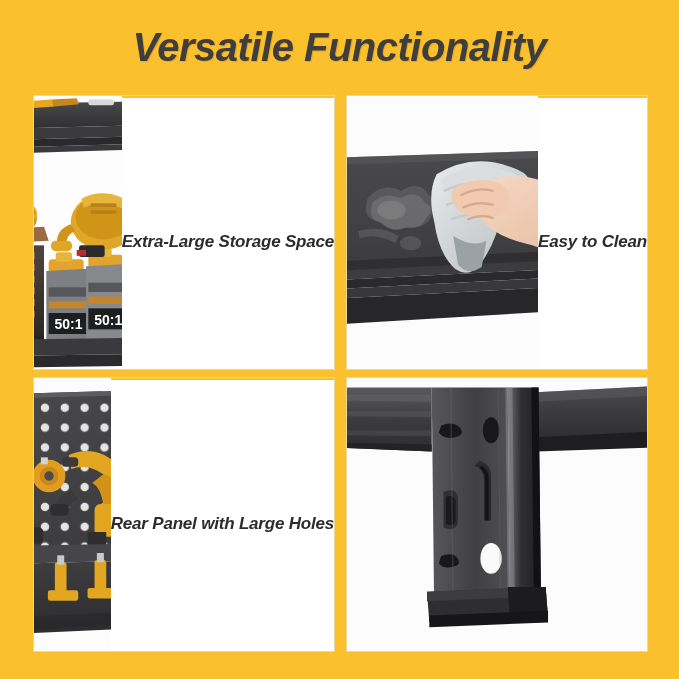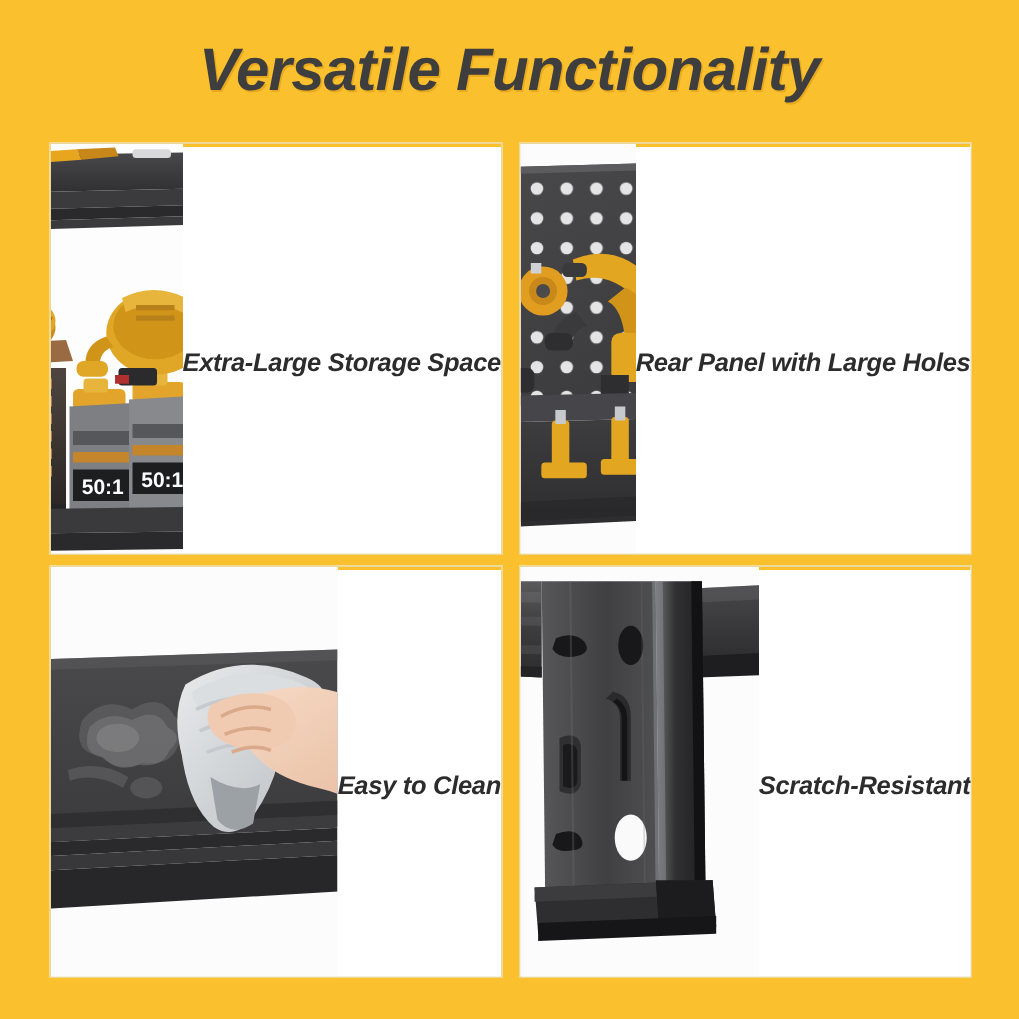--- a/index.html
+++ b/index.html
@@ -218,20 +218,83 @@
             <path d="M0 210 L292 206 L292 220 L0 224 Z" fill="#3A3A3C"></path>
             <path d="M0 224 L292 220 L292 230 L0 234 Z" fill="#2A2A2C"></path>
           </g>
         </svg>
       </div>
       <div class="caption">
         <span>Extra-Large Storage Space</span>
       </div>
     </div>
 
+    <div class="card bottom">
+      <div class="photo">
+        <svg viewBox="0 0 302 230" preserveAspectRatio="xMidYMid slice">
+          <defs>
+            <linearGradient id="tableG" x1="0" y1="0" x2="0" y2="1">
+              <stop offset="0" stop-color="#4A4A4C"></stop>
+                <stop offset="1" stop-color="#3A3A3C"></stop>
+            </linearGradient>
+            <linearGradient id="skinG" x1="0" y1="0" x2="1" y2="1">
+              <stop offset="0" stop-color="#F6D9C4"></stop>
+                <stop offset="1" stop-color="#E2B294"></stop>
+            </linearGradient>
+            <linearGradient id="clothG" x1="0" y1="0" x2="1" y2="1">
+              <stop offset="0" stop-color="#E8EAEC"></stop>
+                <stop offset="1" stop-color="#B9BDC1"></stop>
+            </linearGradient>
+          </defs>
+
+          <rect x="0" y="0" width="302" height="230" fill="#FCFCFC"></rect>
+
+          <g>
+            <path d="M0 54 L302 44 L302 142 L0 158 Z" fill="url(#tableG)"></path>
+            <path d="M0 54 L302 44 L302 50 L0 60 Z" fill="#5A5A5C" opacity="0.6"></path>
+
+            <path d="M0 142 L302 128 L302 136 L0 150 Z" fill="#2F2F31"></path>
+            <path d="M0 150 L302 136 L302 143 L0 158 Z" fill="#3C3C3E"></path>
+            <path d="M0 158 L302 143 L302 150 L0 166 Z" fill="#2A2A2C"></path>
+            <path d="M0 166 L302 150 L302 158 L0 174 Z" fill="#38383A"></path>
+            <path d="M0 174 L302 158 L302 178 L0 196 Z" fill="#272729"></path>
+          </g>
+
+          <g>
+            <path d="M88 86 q12 -14 28 -6 q16 -10 24 4 q12 6 2 16 q-4 12 -20 10 q-14 6 -24 -4 q-16 -2 -10 -20 z" fill="#6A6A6C" opacity="0.55"></path>
+            <path d="M92 90 q10 -10 24 -4 q14 -8 20 4 q10 5 1 13 q-4 10 -17 8 q-12 5 -20 -4 q-13 -2 -8 -17 z" fill="#7E7E80" opacity="0.5"></path>
+            <path d="M80 114 q18 -6 34 4 l-3 6 q-16 -9 -30 -4 z" fill="#6A6A6C" opacity="0.5"></path>
+            <ellipse cx="124" cy="124" rx="9" ry="6" fill="#6A6A6C" opacity="0.5"></ellipse>
+            <ellipse cx="108" cy="96" rx="12" ry="8" fill="#9A9A9C" opacity="0.35"></ellipse>
+          </g>
+
+          <g>
+            <path d="M146 66 q32 -20 68 -4 q14 6 10 18 q-6 16 -24 18 q-2 22 -16 42 q-10 14 -22 6 q-14 -12 -18 -40 q-6 -24 2 -40 z" fill="url(#clothG)"></path>
+            <path d="M150 70 q30 -18 62 -4 q10 5 7 14 q-6 12 -22 14 q-20 2 -34 -8 q-14 -8 -13 -16 z" fill="#DADEE1"></path>
+            <path d="M160 118 q16 10 28 4 l-4 22 q-12 8 -20 -2 z" fill="#9CA1A6"></path>
+            <path d="M152 80 q24 -12 50 -2" stroke="#C6CACE" stroke-width="2" fill="none"></path>
+            <path d="M154 92 q22 -10 46 -2" stroke="#C6CACE" stroke-width="2" fill="none"></path>
+            <path d="M158 104 q20 -8 40 -2" stroke="#C6CACE" stroke-width="2" fill="none"></path>
+          </g>
+
+          <g>
+            <path d="M186 72 q28 -10 56 2 q30 12 54 42 q8 10 6 22 l-34 12 q-22 -20 -48 -26 q-26 -6 -38 -22 q-8 -18 4 -30 z" fill="url(#skinG)"></path>
+            <path d="M160 78 q16 -10 34 -6 q14 4 14 16 q0 12 -16 14 q-20 2 -30 -8 q-6 -8 -2 -16 z" fill="#F0CBB2"></path>
+            <path d="M166 84 q14 -8 28 -4" stroke="#D9A98A" stroke-width="2" fill="none"></path>
+            <path d="M168 94 q14 -6 26 -2" stroke="#D9A98A" stroke-width="2" fill="none"></path>
+            <path d="M172 104 q12 -5 22 -1" stroke="#D9A98A" stroke-width="2" fill="none"></path>
+            <path d="M240 92 q32 16 52 44 q6 9 4 18 l22 -6 l0 -64 z" fill="#EDC5AB"></path>
+          </g>
+        </svg>
+      </div>
+      <div class="caption">
+        <span>Easy to Clean</span>
+      </div>
+    </div>
+
     <div class="card">
       <div class="photo">
         <svg viewBox="0 0 302 234" preserveAspectRatio="xMidYMid slice">
           <defs>
             <linearGradient id="pegG" x1="0" y1="0" x2="1" y2="1">
               <stop offset="0" stop-color="#4C4C4E"></stop>
                 <stop offset="1" stop-color="#37373A"></stop>
             </linearGradient>
             <pattern id="pegHoles" x="0" y="0" width="17" height="17" patternUnits="userSpaceOnUse">
               <circle cx="8.5" cy="8.5" r="3.6" fill="#F2F2F2"></circle>
@@ -396,83 +459,20 @@
           </g>
 
           <g>
             <path d="M6 220 L22 216 L22 234 L6 234 Z" fill="#3A3A3C"></path>
             <path d="M276 206 L292 202 L292 234 L276 234 Z" fill="#3A3A3C"></path>
           </g>
         </svg>
       </div>
       <div class="caption">
         <span>Rear Panel with Large Holes</span>
-      </div>
-    </div>
-
-    <div class="card bottom">
-      <div class="photo">
-        <svg viewBox="0 0 302 230" preserveAspectRatio="xMidYMid slice">
-          <defs>
-            <linearGradient id="tableG" x1="0" y1="0" x2="0" y2="1">
-              <stop offset="0" stop-color="#4A4A4C"></stop>
-                <stop offset="1" stop-color="#3A3A3C"></stop>
-            </linearGradient>
-            <linearGradient id="skinG" x1="0" y1="0" x2="1" y2="1">
-              <stop offset="0" stop-color="#F6D9C4"></stop>
-                <stop offset="1" stop-color="#E2B294"></stop>
-            </linearGradient>
-            <linearGradient id="clothG" x1="0" y1="0" x2="1" y2="1">
-              <stop offset="0" stop-color="#E8EAEC"></stop>
-                <stop offset="1" stop-color="#B9BDC1"></stop>
-            </linearGradient>
-          </defs>
-
-          <rect x="0" y="0" width="302" height="230" fill="#FCFCFC"></rect>
-
-          <g>
-            <path d="M0 54 L302 44 L302 142 L0 158 Z" fill="url(#tableG)"></path>
-            <path d="M0 54 L302 44 L302 50 L0 60 Z" fill="#5A5A5C" opacity="0.6"></path>
-
-            <path d="M0 142 L302 128 L302 136 L0 150 Z" fill="#2F2F31"></path>
-            <path d="M0 150 L302 136 L302 143 L0 158 Z" fill="#3C3C3E"></path>
-            <path d="M0 158 L302 143 L302 150 L0 166 Z" fill="#2A2A2C"></path>
-            <path d="M0 166 L302 150 L302 158 L0 174 Z" fill="#38383A"></path>
-            <path d="M0 174 L302 158 L302 178 L0 196 Z" fill="#272729"></path>
-          </g>
-
-          <g>
-            <path d="M88 86 q12 -14 28 -6 q16 -10 24 4 q12 6 2 16 q-4 12 -20 10 q-14 6 -24 -4 q-16 -2 -10 -20 z" fill="#6A6A6C" opacity="0.55"></path>
-            <path d="M92 90 q10 -10 24 -4 q14 -8 20 4 q10 5 1 13 q-4 10 -17 8 q-12 5 -20 -4 q-13 -2 -8 -17 z" fill="#7E7E80" opacity="0.5"></path>
-            <path d="M80 114 q18 -6 34 4 l-3 6 q-16 -9 -30 -4 z" fill="#6A6A6C" opacity="0.5"></path>
-            <ellipse cx="124" cy="124" rx="9" ry="6" fill="#6A6A6C" opacity="0.5"></ellipse>
-            <ellipse cx="108" cy="96" rx="12" ry="8" fill="#9A9A9C" opacity="0.35"></ellipse>
-          </g>
-
-          <g>
-            <path d="M146 66 q32 -20 68 -4 q14 6 10 18 q-6 16 -24 18 q-2 22 -16 42 q-10 14 -22 6 q-14 -12 -18 -40 q-6 -24 2 -40 z" fill="url(#clothG)"></path>
-            <path d="M150 70 q30 -18 62 -4 q10 5 7 14 q-6 12 -22 14 q-20 2 -34 -8 q-14 -8 -13 -16 z" fill="#DADEE1"></path>
-            <path d="M160 118 q16 10 28 4 l-4 22 q-12 8 -20 -2 z" fill="#9CA1A6"></path>
-            <path d="M152 80 q24 -12 50 -2" stroke="#C6CACE" stroke-width="2" fill="none"></path>
-            <path d="M154 92 q22 -10 46 -2" stroke="#C6CACE" stroke-width="2" fill="none"></path>
-            <path d="M158 104 q20 -8 40 -2" stroke="#C6CACE" stroke-width="2" fill="none"></path>
-          </g>
-
-          <g>
-            <path d="M186 72 q28 -10 56 2 q30 12 54 42 q8 10 6 22 l-34 12 q-22 -20 -48 -26 q-26 -6 -38 -22 q-8 -18 4 -30 z" fill="url(#skinG)"></path>
-            <path d="M160 78 q16 -10 34 -6 q14 4 14 16 q0 12 -16 14 q-20 2 -30 -8 q-6 -8 -2 -16 z" fill="#F0CBB2"></path>
-            <path d="M166 84 q14 -8 28 -4" stroke="#D9A98A" stroke-width="2" fill="none"></path>
-            <path d="M168 94 q14 -6 26 -2" stroke="#D9A98A" stroke-width="2" fill="none"></path>
-            <path d="M172 104 q12 -5 22 -1" stroke="#D9A98A" stroke-width="2" fill="none"></path>
-            <path d="M240 92 q32 16 52 44 q6 9 4 18 l22 -6 l0 -64 z" fill="#EDC5AB"></path>
-          </g>
-        </svg>
-      </div>
-      <div class="caption">
-        <span>Easy to Clean</span>
       </div>
     </div>
 
     <div class="card bottom">
       <div class="photo">
         <svg viewBox="0 0 302 230" preserveAspectRatio="xMidYMid slice">
           <defs>
             <linearGradient id="postFace" x1="0" y1="0" x2="1" y2="0">
               <stop offset="0" stop-color="#57575A"></stop>
                 <stop offset="0.55" stop-color="#404043"></stop>
@@ -534,19 +534,16 @@
           </g>
 
           <g>
             <path d="M92 180 L192 176 L194 202 L94 206 Z" fill="#2E2E30"></path>
             <path d="M92 180 L192 176 L192 184 L92 188 Z" fill="#3C3C3E"></path>
             <path d="M160 176 L192 176 L194 202 L162 204 Z" fill="#1C1C1E"></path>
             <path d="M94 200 L194 196 L194 206 L94 210 Z" fill="#161618"></path>
           </g>
         </svg>
       </div>
-      <div class="caption">
-        <span>Scratch-Resistant</span>
-      </div>
     </div>
 
   </div>
 </div>
 
 </body></html>

